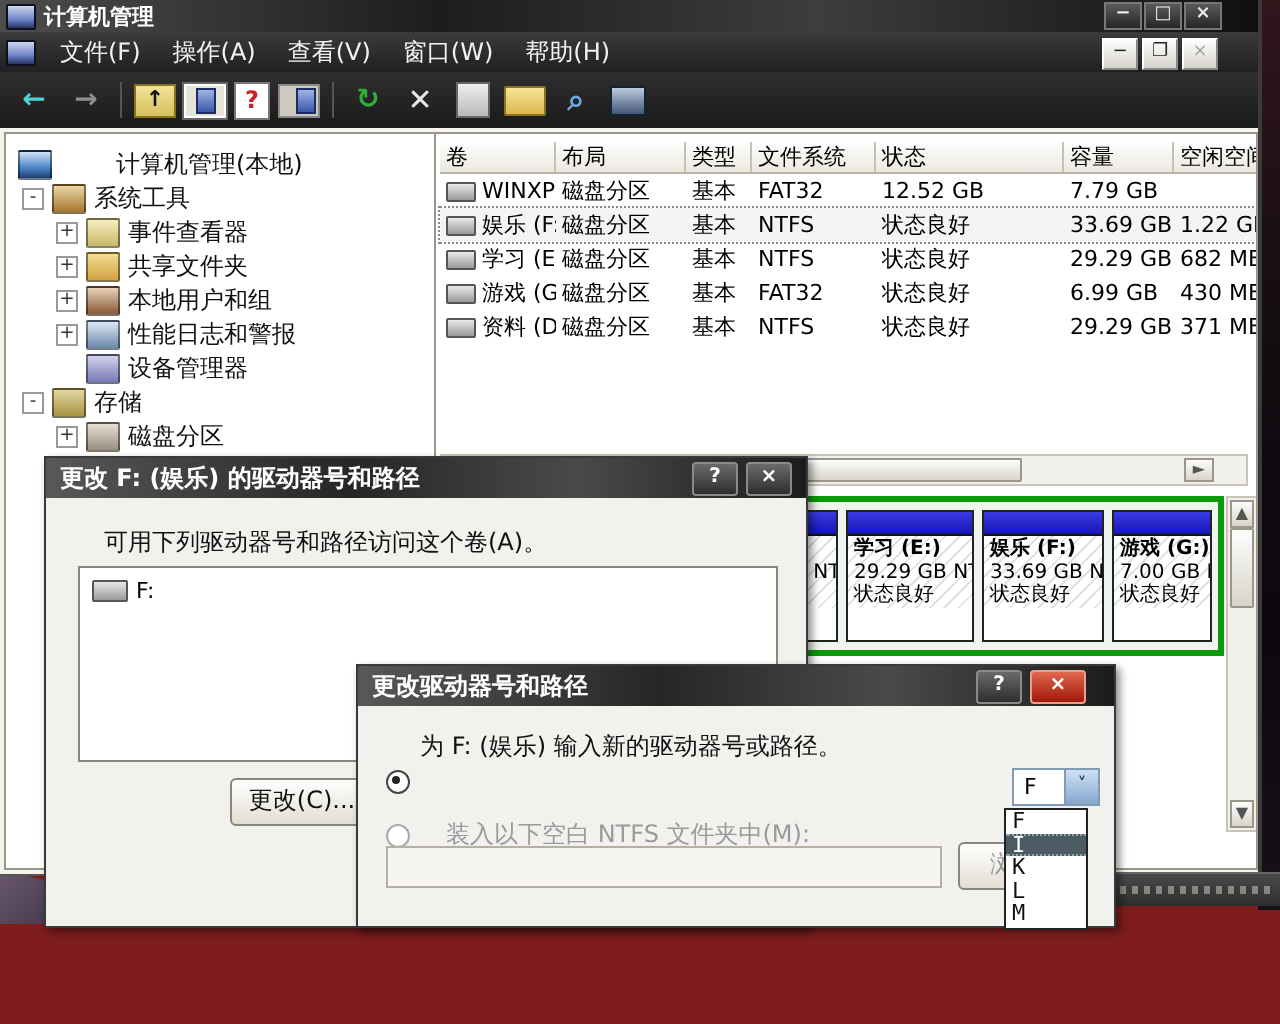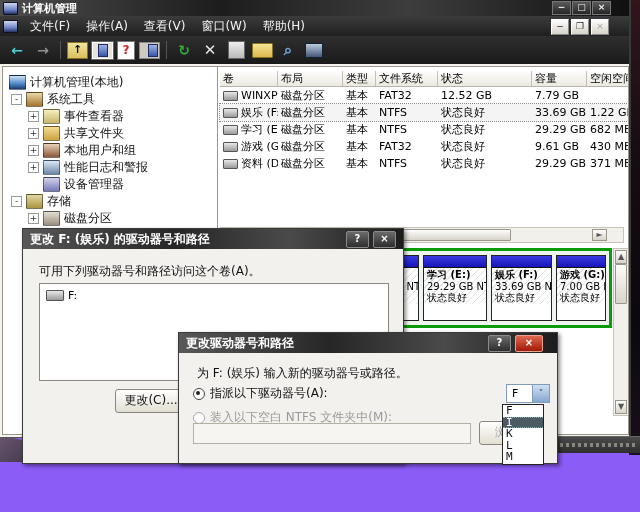--- a/index.html
+++ b/index.html
@@ -1,17 +1,17 @@
 <!DOCTYPE html>
 <html><head>
 <meta charset="utf-8">
 <style>
   html,body{margin:0;padding:0;background:#fff;}
   body{font-family:"DejaVu Sans",sans-serif;}
-  #canvas{position:relative;width:640px;height:512px;background:#8b5cf6;overflow:hidden;}
+  #canvas{position:relative;width:640px;height:512px;background:#7f1d1d;overflow:hidden;}
   .abs{position:absolute;}
   
   #desk-strip{left:629px;top:0;width:11px;height:455px;background:linear-gradient(180deg,#31161c,#140d12 35%,#0c080e 70%,#191019);}
   #desk-wedge{left:0;top:429px;width:64px;height:33px;background:linear-gradient(135deg,#6d5a72,#463a50 60%,#2c2336);clip-path:polygon(0 18%,100% 62%,100% 100%,0 100%);}
   #watermark{left:556px;top:436px;width:84px;height:16px;background:linear-gradient(180deg,#4a4a4a,#2e2e2e);border-top:1px solid #666;}
   #watermark:after{content:"";position:absolute;left:4px;right:4px;top:6px;height:4px;
     background:repeating-linear-gradient(90deg,#9a9a92 0 3px,transparent 3px 6px);opacity:.8;}
   
   #win{left:0;top:0;width:629px;height:437px;background:#f4f3ee;border-right:2px solid #3a3a3a;border-bottom:1px solid #555;}
   #titlebar{left:0;top:0;width:100%;height:16px;background:linear-gradient(90deg,#4d4d4d,#1d1d1d 35%,#3d3d3d 65%,#101010);display:flex;align-items:center;color:#fff;font-size:11px;font-weight:bold;}
@@ -73,21 +73,21 @@
   .part-box{position:absolute;top:4px;height:66px;background:#fff;border:1px solid #222;box-sizing:border-box;overflow:hidden;}
   .part-bar{height:11px;background:linear-gradient(180deg,#3a3ae2,#1515b8);border-bottom:1px solid #111;}
   .part-body{padding:1px 0 0 3px;font-size:10px;line-height:11.5px;white-space:nowrap;
     background:repeating-linear-gradient(135deg,#ffffff 0 4px,#e2e2e2 4px 5px);}
   .part-name{font-weight:bold;}
   
   .dlg{background:#f2f1ee;border:1px solid #3a3a3a;box-shadow:2px 2px 4px rgba(0,0,0,.45);}
   .dlg-title{height:20px;background:linear-gradient(90deg,#585858,#262626 40%,#4a4a4a 70%,#1c1c1c);display:flex;align-items:center;color:#fff;font-size:12px;font-weight:bold;padding-left:7px;position:relative;}
   .dlg-btn{position:absolute;top:2px;width:21px;height:15px;background:linear-gradient(180deg,#6a6a6a,#2e2e2e);border:1px solid #8a8a8a;border-radius:2px;color:#fff;font-size:10px;line-height:14px;text-align:center;font-weight:bold;}
   .dlg-btn.red{background:linear-gradient(180deg,#e0684f,#a01808);border-color:#e8a090;}
-  .dlg-label{font-size:12px;color:#111;}
+  .dlg-label{font-size:12px;color:#111;margin-left:13px;}
   .listbox{background:#fff;border:1px solid #8a887e;}
   .push-btn{background:linear-gradient(180deg,#ffffff,#e2ded2);border:1px solid #8a887e;border-radius:3px;font-size:12px;color:#111;text-align:center;}
   .radio{width:10px;height:10px;border:1px solid #444;border-radius:50%;background:#fff;position:relative;flex:none;}
   .radio.sel:after{content:"";position:absolute;left:2px;top:2px;width:4px;height:4px;border-radius:50%;background:#222;}
   .radio.dis{border-color:#aaa;}
   .dis-text{color:#9a9a9a;}
   .combo{background:#fff;border:1px solid #7f9db9;display:flex;align-items:center;font-size:11px;}
   .combo-btn{margin-left:auto;width:16px;height:100%;background:linear-gradient(180deg,#cfe0f4,#86a7cf);border-left:1px solid #7f9db9;color:#234;font-size:9px;line-height:16px;text-align:center;}
   #dropdown{background:#fff;border:1px solid #222;font-size:11px;font-family:"DejaVu Sans Mono",monospace;}
   .dd-item{height:11.5px;line-height:11.5px;padding-left:3px;color:#111;}
@@ -150,21 +150,21 @@
           <span class="ic-folder"></span>
         </span>
       <span class="tb-icon ic-search">⌕</span>
       <span class="tb-icon">
           <span class="ic-comp"></span>
         </span>
     </div>
 
     <div class="abs" id="tree-panel">
       <div style="padding:7px 0 0 4px;">
-        <div class="tree-row" style="padding-left:2px;">
+        <div class="tree-row" style="padding-left:2px;gap:28px;">
           <span class="tree-ic ti-computer"></span>
           <span>计算机管理(本地)</span>
         </div>
         <div class="tree-row" style="padding-left:4px;">
           <span class="expander">-</span>
           <span class="tree-ic ti-tools"></span>
           <span>系统工具</span>
         </div>
         <div class="tree-row" style="padding-left:21px;">
           <span class="expander">+</span>
@@ -255,21 +255,21 @@
         </div>
         <div class="vt-row">
           <span class="cell vol-cell">
               <span class="disk-glyph"></span>
               <span>游戏 (G:)</span>
             </span>
           <span class="cell">磁盘分区</span>
           <span class="cell">基本</span>
           <span class="cell">FAT32</span>
           <span class="cell">状态良好</span>
-          <span class="cell">9.61 GB</span>
+          <span class="cell">6.99 GB</span>
           <span class="cell">430 MB</span>
         </div>
         <div class="vt-row">
           <span class="cell vol-cell">
               <span class="disk-glyph"></span>
               <span>资料 (D:)</span>
             </span>
           <span class="cell">磁盘分区</span>
           <span class="cell">基本</span>
           <span class="cell">NTFS</span>
@@ -347,21 +347,20 @@
 
   <div class="abs dlg" style="left:178px;top:332px;width:378px;height:130px;">
     <div class="dlg-title">
       <span>更改驱动器号和路径</span>
       <span class="dlg-btn" style="right:46px;">?</span>
       <span class="dlg-btn red" style="right:14px;width:26px;">×</span>
     </div>
     <div class="abs dlg-label" style="left:18px;top:32px;">为 F: (娱乐) 输入新的驱动器号或路径。</div>
     <div class="abs" style="left:14px;top:52px;display:flex;align-items:center;gap:5px;">
       <span class="radio sel"></span>
-      <span class="dlg-label">指派以下驱动器号(A):</span>
     </div>
     <div class="abs combo" style="left:327px;top:51px;width:42px;height:17px;">
       <span style="padding-left:5px;">F</span>
       <span class="combo-btn">˅</span>
     </div>
     <div class="abs" style="left:14px;top:76px;display:flex;align-items:center;gap:5px;">
       <span class="radio dis"></span>
       <span class="dlg-label dis-text">装入以下空白 NTFS 文件夹中(M):</span>
     </div>
     <div class="abs tx-input" style="left:14px;top:90px;width:276px;height:19px;"></div>

